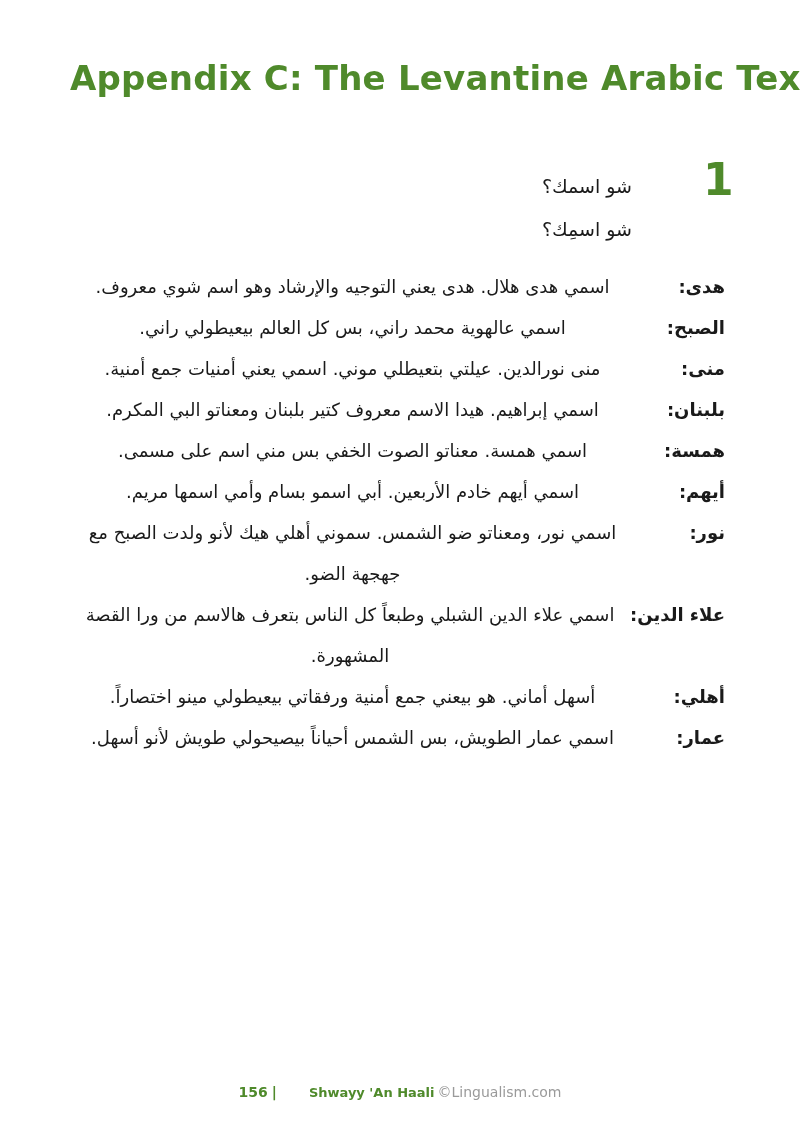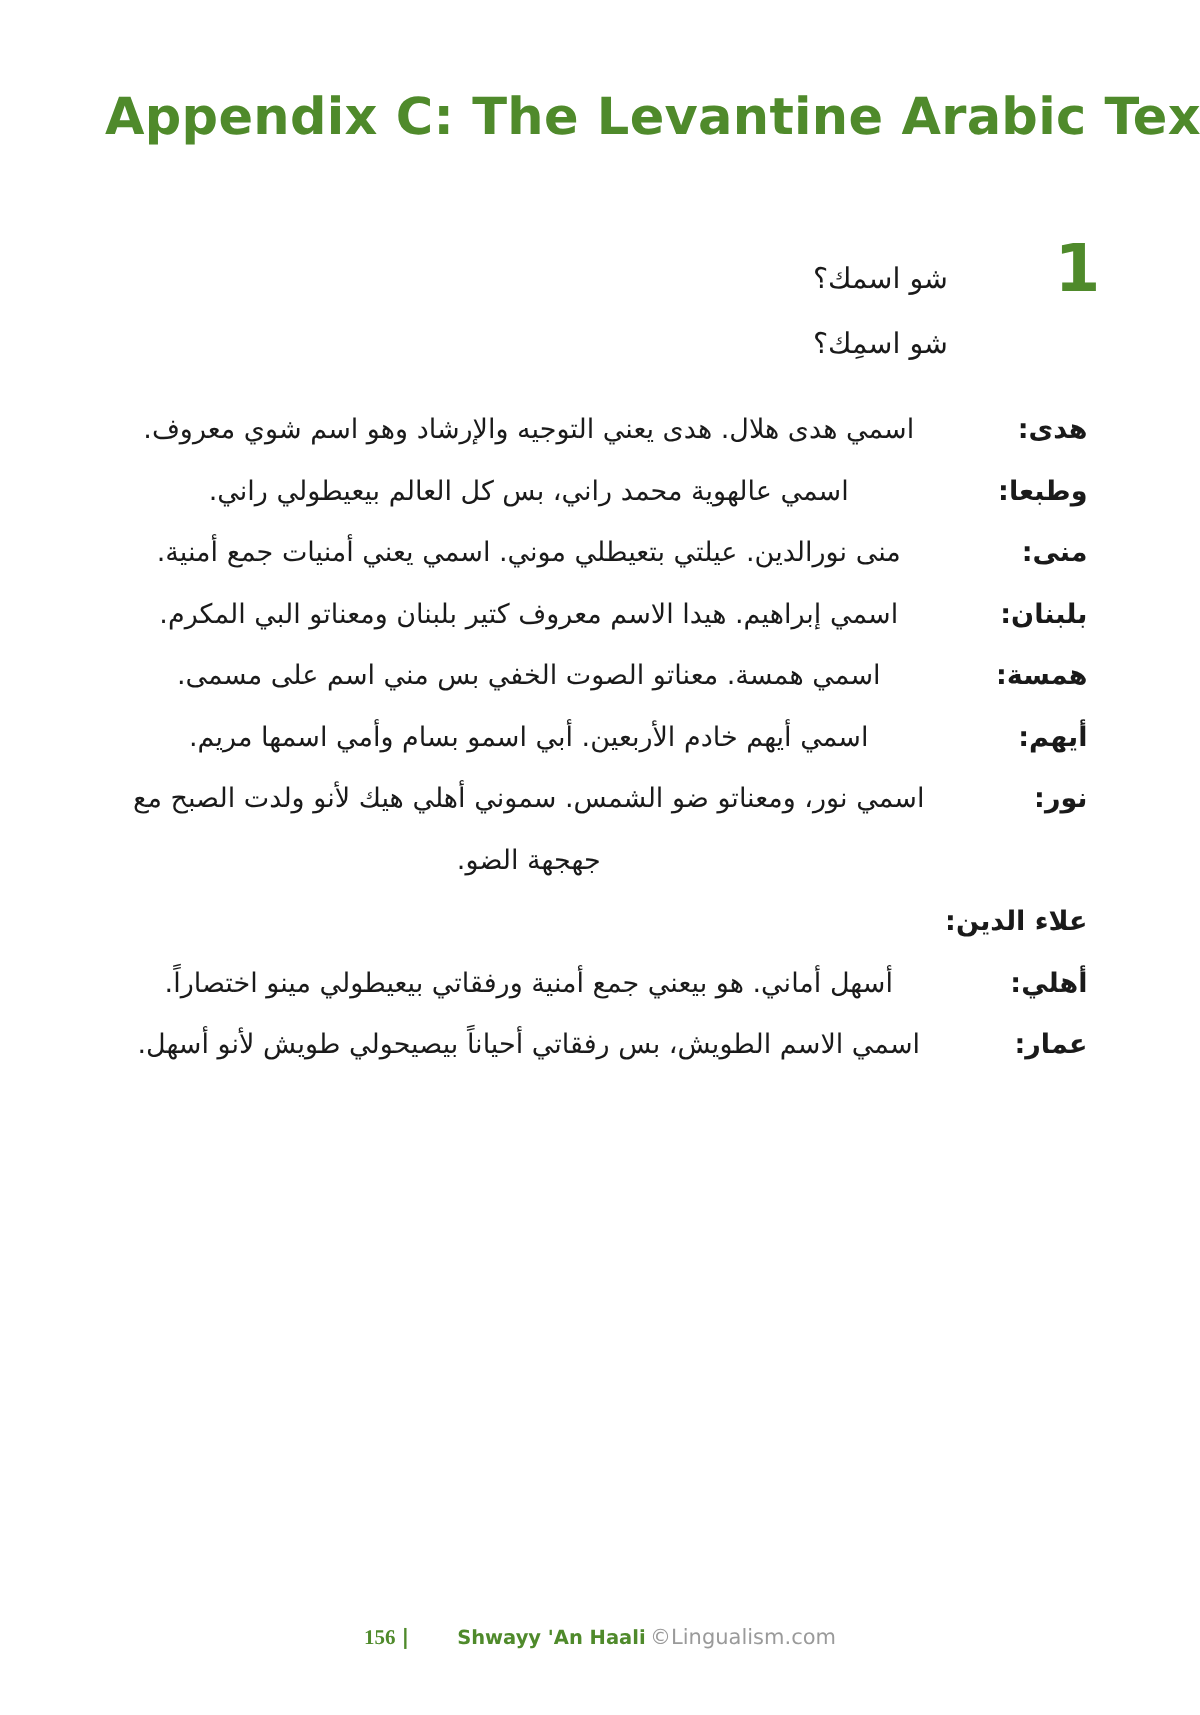--- a/index.html
+++ b/index.html
@@ -32,21 +32,21 @@
     .speaker {
       flex: 0 0 90px; font-weight: bold; text-align: right; white-space: nowrap;
     }
     .speech {
       flex: 1 1 auto; text-align: center; padding-right: 0px;
     }
     .footer {
       position: absolute; left: 0; right: 0; top: 1084px;
       text-align: center; font-size: 14px; white-space: nowrap;
     }
-    .footer .page-num { color: #4f8a2b; font-weight: bold; font-family: Liberation Serif, serif; }
+    .footer .page-num { color: #4f8a2b; font-weight: bold; }
     .footer .sep { color: #4f8a2b; font-weight: bold; padding: 0 4px; }
     .footer .book { color: #4f8a2b; font-weight: bold; font-size: 13px; margin-left: 28px; }
     .footer .copy { color: #9a9a9a; padding-left: 3px; }
   </style>
 </head>
 <body>
 
 <h1 class="title">Appendix C: The Levantine Arabic Texts</h1>
 
 <div class="section-number">1</div>
@@ -55,21 +55,21 @@
   <div>شو اسمك؟</div>
   <div>شو اسمِك؟</div>
 </div>
 
 <div class="dialogue">
   <div class="entry">
     <span class="speaker">هدى:</span>
     <span class="speech">اسمي هدى هلال. هدى يعني التوجيه والإرشاد وهو اسم شوي معروف.</span>
   </div>
   <div class="entry">
-    <span class="speaker">وطبعا:</span>
+    <span class="speaker">الصبح:</span>
     <span class="speech">اسمي عالهوية محمد راني، بس كل العالم بيعيطولي راني.</span>
   </div>
   <div class="entry">
     <span class="speaker">منى:</span>
     <span class="speech">منى نورالدين. عيلتي بتعيطلي موني. اسمي يعني أمنيات جمع أمنية.</span>
   </div>
   <div class="entry">
     <span class="speaker">بلبنان:</span>
     <span class="speech">اسمي إبراهيم. هيدا الاسم معروف كتير بلبنان ومعناتو البي المكرم.</span>
   </div>
@@ -80,26 +80,27 @@
   <div class="entry">
     <span class="speaker">أيهم:</span>
     <span class="speech">اسمي أيهم خادم الأربعين. أبي اسمو بسام وأمي اسمها مريم.</span>
   </div>
   <div class="entry">
     <span class="speaker">نور:</span>
     <span class="speech">اسمي نور، ومعناتو ضو الشمس. سموني أهلي هيك لأنو ولدت الصبح مع جهجهة الضو.</span>
   </div>
   <div class="entry">
     <span class="speaker">علاء الدين:</span>
+    <span class="speech">اسمي علاء الدين الشبلي وطبعاً كل الناس بتعرف هالاسم من ورا القصة المشهورة.</span>
   </div>
   <div class="entry">
     <span class="speaker">أهلي:</span>
     <span class="speech">أسهل أماني. هو بيعني جمع أمنية ورفقاتي بيعيطولي مينو اختصاراً.</span>
   </div>
   <div class="entry">
     <span class="speaker">عمار:</span>
-    <span class="speech">اسمي الاسم الطويش، بس رفقاتي أحياناً بيصيحولي طويش لأنو أسهل.</span>
+    <span class="speech">اسمي عمار الطويش، بس الشمس أحياناً بيصيحولي طويش لأنو أسهل.</span>
   </div>
 </div>
 
 <div class="footer">
   <span class="page-num">156</span><span class="sep">|</span><span class="book">Shwayy 'An Haali</span><span class="copy">©Lingualism.com</span>
 </div>
 
 </body></html>

